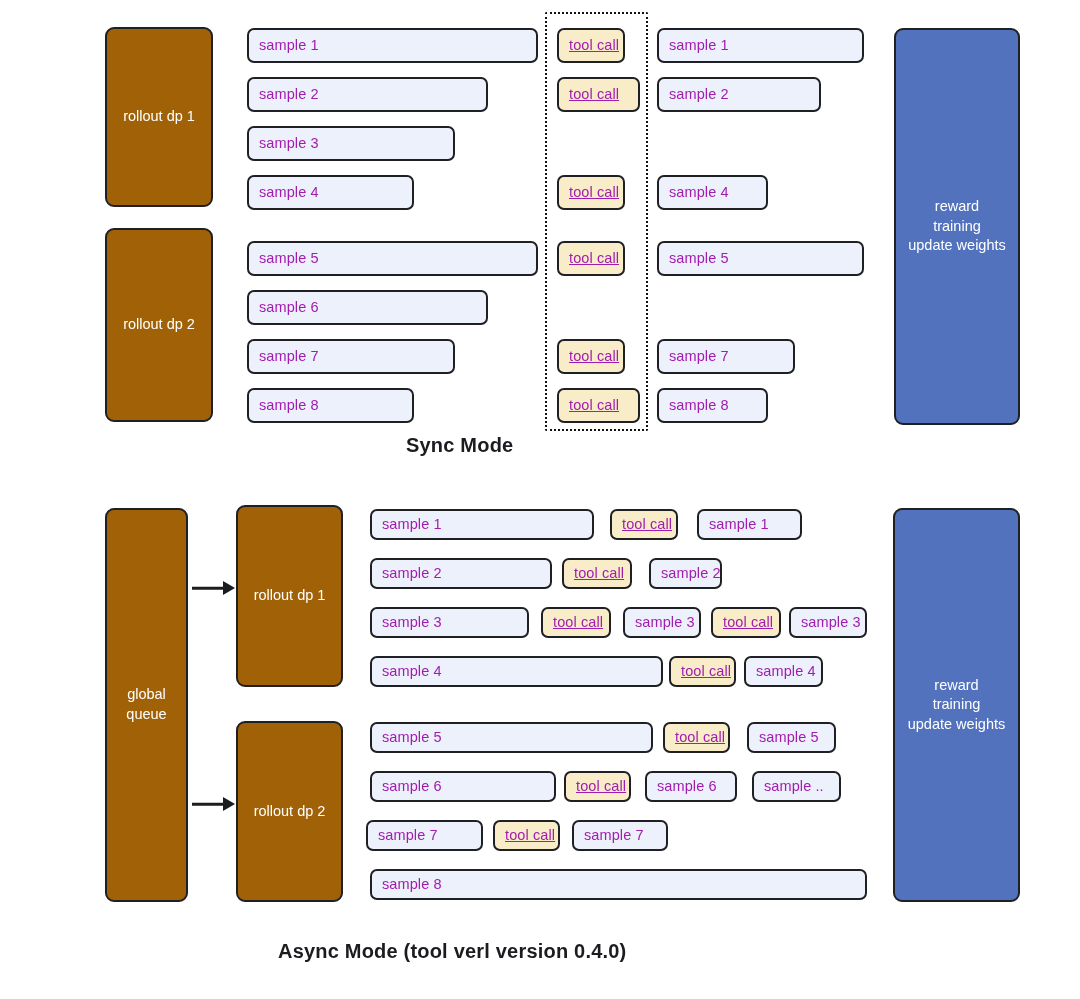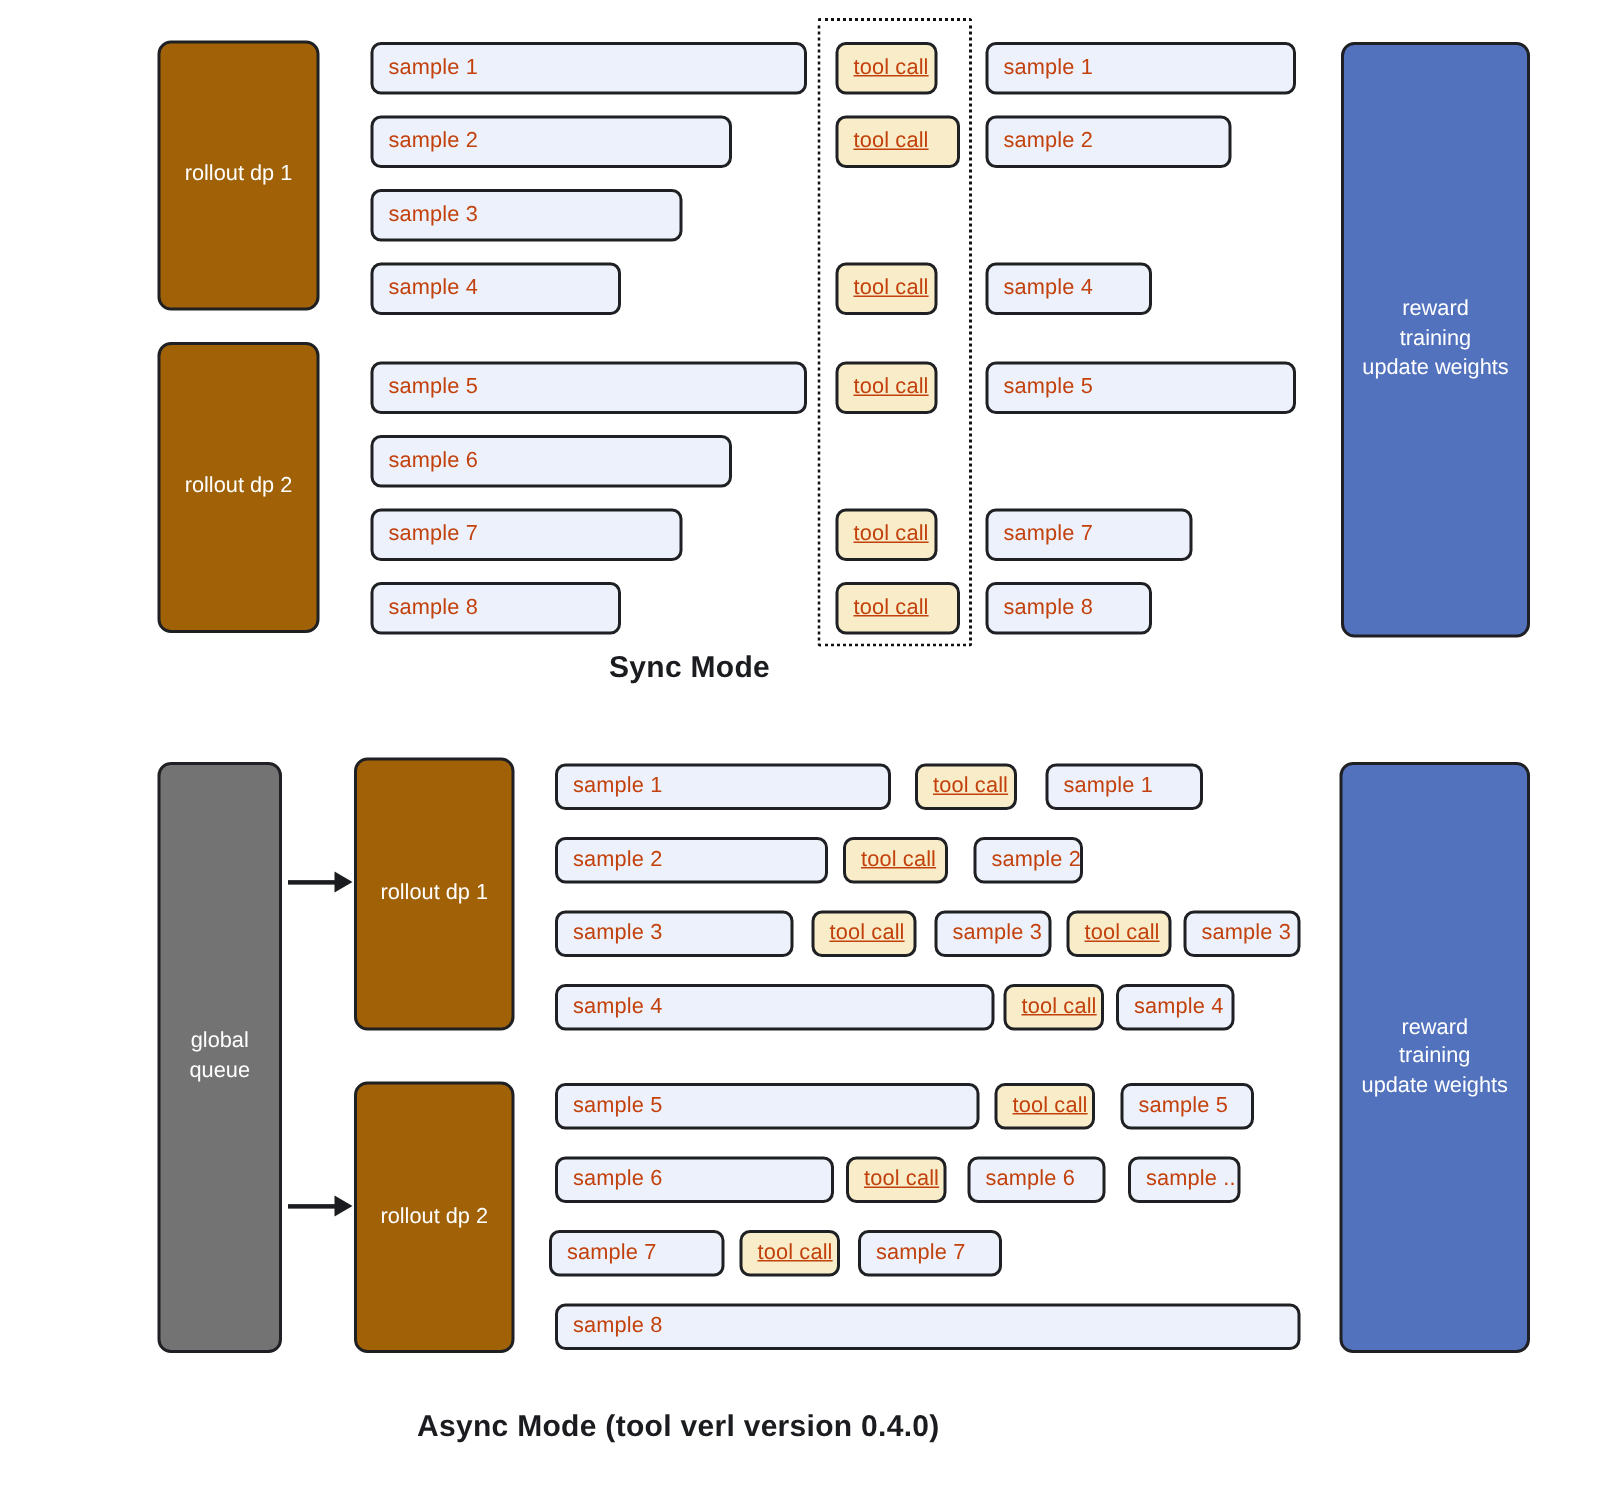--- a/index.html
+++ b/index.html
@@ -15,41 +15,41 @@
   
   .pill{
     position:absolute;box-sizing:border-box;
     border:2px solid #1f2023;
     border-radius:7px;
     display:flex;align-items:center;
     padding-left:10px;
     font-size:14.5px;
     line-height:1;
     letter-spacing:0.1px;
-    color:#c2410c;
+    color:#a21caf;
     white-space:nowrap;
   }
   .pill.sample{background:#edf1fb;}
   .pill.tool{background:#f8ecc9;text-decoration:underline;}
 
   
   .block{
     position:absolute;box-sizing:border-box;
     border:2.5px solid #1f2023;
     border-radius:9px;
     display:flex;align-items:center;justify-content:center;
     text-align:center;
     color:#ffffff;
     font-size:14.5px;
     line-height:1.35;
     white-space:pre-line;
   }
   .block.green{background:#a16207;}
   .block.blue{background:#5272bd;text-align:center;}
-  .block.indigo{background:#737373;}
+  .block.indigo{background:#a16207;}
 
   
   .dotted-group{
     position:absolute;box-sizing:border-box;
     border:2.5px dotted #111;
     border-radius:2px;
     background:transparent;
     pointer-events:none;
   }
 
@@ -181,21 +181,21 @@
         </div>
         <div>
           <div class="pill sample" style="left: 370px; top: 722px; width: 283px; height: 31px;">sample 5</div>
           <div class="pill tool" style="left: 663px; top: 722px; width: 67px; height: 31px;">tool call</div>
           <div class="pill sample" style="left: 747px; top: 722px; width: 89px; height: 31px;">sample 5</div>
         </div>
         <div>
           <div class="pill sample" style="left: 370px; top: 771px; width: 186px; height: 31px;">sample 6</div>
           <div class="pill tool" style="left: 564px; top: 771px; width: 67px; height: 31px;">tool call</div>
           <div class="pill sample" style="left: 645px; top: 771px; width: 92px; height: 31px;">sample 6</div>
-          <div class="pill sample" style="left: 752px; top: 771px; width: 75px; height: 31px;">sample ..</div>
+          <div class="pill sample" style="left: 752px; top: 771px; width: 89px; height: 31px;">sample ..</div>
         </div>
         <div>
           <div class="pill sample" style="left: 366px; top: 820px; width: 117px; height: 31px;">sample 7</div>
           <div class="pill tool" style="left: 493px; top: 820px; width: 67px; height: 31px;">tool call</div>
           <div class="pill sample" style="left: 572px; top: 820px; width: 96px; height: 31px;">sample 7</div>
         </div>
         <div>
           <div class="pill sample" style="left: 370px; top: 869px; width: 497px; height: 31px;">sample 8</div>
         </div>
       </div>

